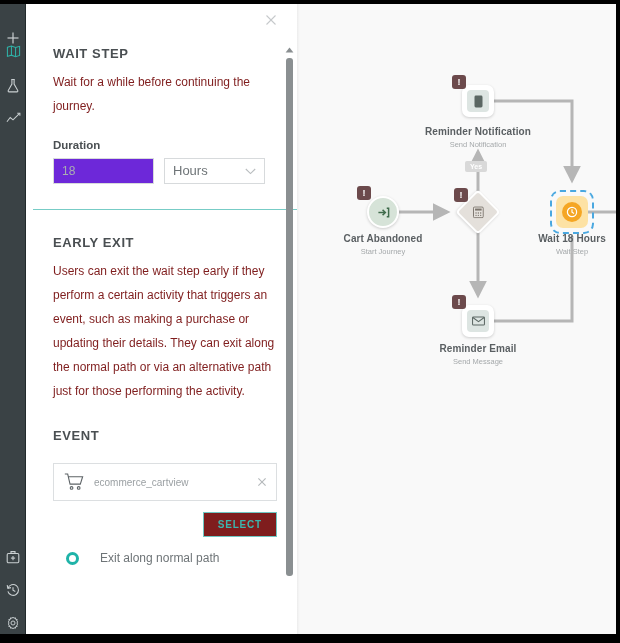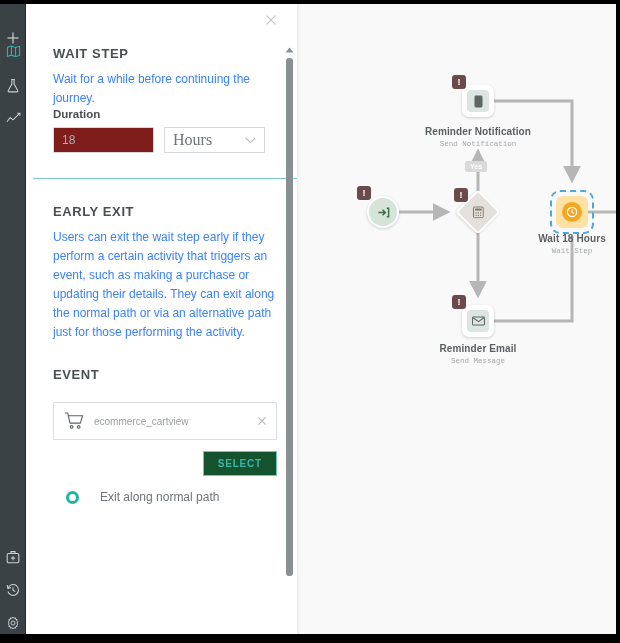--- a/index.html
+++ b/index.html
@@ -62,56 +62,55 @@
   }
   h2.title {
     font-size: 13px;
     font-weight: bold;
     letter-spacing: 0.6px;
     color: #4a4f52;
     margin: 0;
   }
   p.desc {
     font-size: 12px;
-    line-height: 19px;
-    color: #3b82f6;
+    line-height: 24px;
+    color: #7f1d1d;
     margin: 9px 0 0 0;
   }
   .field-label {
     font-size: 11.5px;
     font-weight: bold;
     color: #4a4f52;
     margin-bottom: 7px;
   }
   .row { display: flex; gap: 10px; }
   .txt-input {
     width: 101px; height: 26px;
     border: 1px solid #d7dadc;
-    background: #7f1d1d;
+    background: #6d28d9;
     box-sizing: border-box;
     font-size: 12px;
     color: #a9aeb1;
     padding: 0 8px;
     line-height: 24px;
     outline: none;
     font-family: "Liberation Sans", sans-serif;
   }
   .sel-input {
     width: 101px; height: 26px;
     border: 1px solid #d7dadc;
     background: #fff;
     box-sizing: border-box;
-    font-size: 16px;
+    font-size: 13px;
     color: #6e7477;
     padding: 0 8px;
     line-height: 24px;
     display: flex; align-items: center;
     justify-content: space-between;
     cursor: pointer;
-    font-family: Liberation Serif, serif;
   }
   .sel-input .chev { color: #b9bdbf; display: flex; }
   .divider-teal {
     height: 1px;
     background: #77ccc6;
     margin: 0;
   }
 
   
   .event-card {
@@ -131,21 +130,21 @@
   }
   .event-card .ev-id {
     font-size: 10px; color: #9ba0a3; line-height: 13px;
   }
   .event-card .rm { color: #b4b8ba; cursor: pointer; display:flex; }
 
   .select-btn-row { display: flex; justify-content: flex-end; margin-top: 11px; }
   .select-btn {
     border: 1px solid #6fc7c2;
     color: #3cb5ae;
-    background: #14532d;
+    background: #7f1d1d;
     font-size: 10px;
     font-weight: bold;
     letter-spacing: 0.8px;
     padding: 6px 14px;
     cursor: pointer;
     font-family: "Liberation Sans", sans-serif;
   }
   .radio-row {
     display: flex; align-items: center;
     margin-top: 14px;
@@ -284,21 +283,21 @@
   .node-label {
     position: absolute;
     z-index: 3;
     text-align: center;
     width: 140px;
   }
   .node-label .nl-title {
     font-size: 10px; font-weight: bold; color: #5a5f62; letter-spacing: .1px;
   }
   .node-label .nl-sub {
-    font-size: 7.5px; color: #a5a9ab; margin-top: 3px; font-family: Liberation Mono, monospace;
+    font-size: 7.5px; color: #a5a9ab; margin-top: 3px;
   }
   .edge-label {
     position: absolute;
     z-index: 3;
     background: #d9d9d9;
     color: #ffffff;
     font-size: 7px;
     font-weight: bold;
     padding: 2px 5px;
     border-radius: 2px;
@@ -400,20 +399,24 @@
 
     <div class="node" style="left:70px; top:196px;">
       <div class="badge">!</div>
       <div class="node-circle">
         <svg width="13" height="13" viewBox="0 0 14 14" fill="none" stroke="currentColor" stroke-width="1.6">
           <line x1="1.5" y1="7" x2="8.5" y2="7"></line>
           <polyline points="6,4.2 9,7 6,9.8"></polyline>
           <polyline points="10.5,2.5 12.5,2.5 12.5,11.5 10.5,11.5"></polyline>
         </svg>
       </div>
+    </div>
+    <div class="node-label" style="left:16px; top:233px;">
+      <div class="nl-title">Cart Abandoned</div>
+      <div class="nl-sub">Start Journey</div>
     </div>
 
     <div class="node" style="left:165px; top:196px;">
       <div class="badge" style="left:-8px; top:-8px;">!</div>
       <div class="node-diamond">
         <span class="di">
           <svg width="11" height="12" viewBox="0 0 11 12" fill="none" stroke="currentColor" stroke-width="1">
             <rect x="0.6" y="0.6" width="9.8" height="10.8" rx="1.2"></rect>
             <rect x="2.2" y="2.2" width="6.6" height="2" fill="currentColor" stroke="none"></rect>
             <circle cx="3.2" cy="6.6" r="0.7" fill="currentColor" stroke="none"></circle>
@@ -471,21 +474,21 @@
         <svg width="16" height="16" viewBox="0 0 16 16" fill="none" stroke="currentColor" stroke-width="1.1">
           <line x1="3.5" y1="3.5" x2="12.5" y2="12.5"></line>
           <line x1="12.5" y1="3.5" x2="3.5" y2="12.5"></line>
         </svg>
       </div>
 
       <div class="sec" style="padding-top:46px;">
         <h2 class="title">WAIT STEP</h2>
         <p class="desc">Wait for a while before continuing the journey.</p>
 
-        <div style="">
+        <div style="margin-top:21px;">
           <div class="field-label">Duration</div>
           <div class="row">
             <input class="txt-input" value="18" style="">
             <div class="sel-input">
               <span>Hours</span>
               <span class="chev">
                 <svg width="11" height="7" viewBox="0 0 11 7" fill="none" stroke="currentColor" stroke-width="1.1">
                   <polyline points="0.8,1 5.5,5.6 10.2,1"></polyline>
                 </svg>
               </span>

